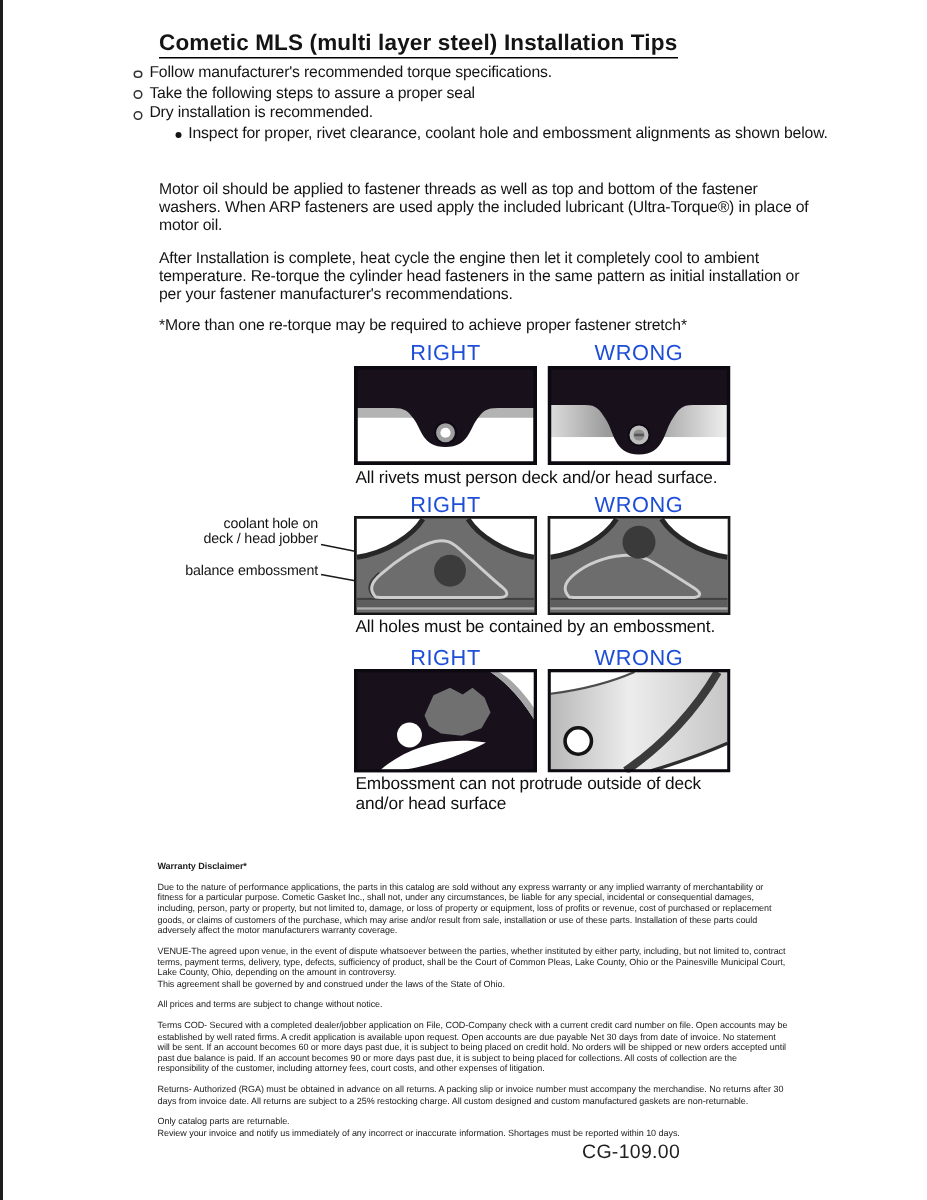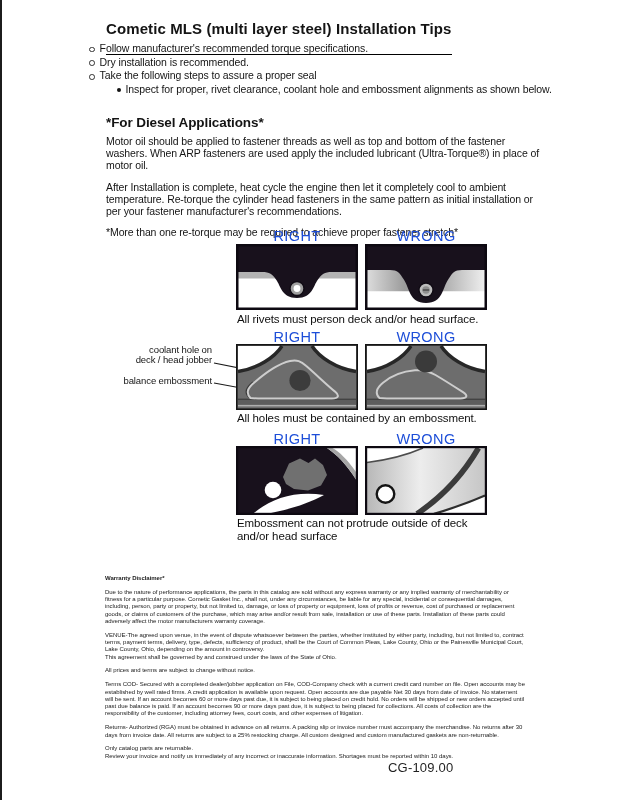--- a/index.html
+++ b/index.html
@@ -3,21 +3,21 @@
 <meta charset="utf-8">
 <style>
   html,body { margin:0; padding:0; background:#ffffff; }
   .page {
     position:relative; width:618px; height:800px; background:#ffffff;
     font-family:"Liberation Sans","DejaVu Sans",sans-serif; color:#141414; overflow:hidden;
   }
   .left-rule { position:absolute; left:0; top:0; width:2px; height:800px; background:#1c1c1c; }
 
   .title { position:absolute; left:106px; top:20px; margin:0; font-size:15px; font-weight:bold; letter-spacing:0.1px; }
-  .title .u { border-bottom:1.6px solid #000; padding-bottom:17px; display:inline-block; }
+  .title .u { border-bottom:1.6px solid #000; padding-bottom:1px; display:inline-block; }
 
   .tips { position:absolute; left:89px; top:42px; width:478px; }
   .tip-row { display:flex; align-items:flex-start; font-size:10.5px; line-height:13.7px; letter-spacing:-0.1px; }
   .tip-row.sub { margin-left:28px; }
   .marker-open { flex:0 0 auto; width:3.6px; height:3.6px; border:1px solid #333; border-radius:50%; margin:4.6px 5px 0 0; }
   .marker-solid { flex:0 0 auto; width:4px; height:4px; background:#141414; border-radius:50%; margin:4.8px 4.5px 0 0; }
 
   .diesel { position:absolute; left:106px; top:115px; width:436px; }
   .diesel h2 { margin:0; font-size:13.5px; letter-spacing:-0.1px; }
   .diesel p { margin:5px 0 0 0; font-size:10.5px; line-height:12.2px; letter-spacing:-0.1px; }
@@ -48,34 +48,33 @@
 
   <h1 class="title"><span class="u">Cometic MLS (multi layer steel) Installation Tips</span></h1>
 
   <div class="tips">
     <div class="tip-row">
       <span class="marker-open"></span>
       <span>Follow manufacturer's recommended torque specifications.</span>
     </div>
     <div class="tip-row">
       <span class="marker-open"></span>
-      <span>Dry installation is recommended.</span>
+      <span>Take the following steps to assure a proper seal</span>
     </div>
     <div class="tip-row">
       <span class="marker-open"></span>
-      <span>Take the following steps to assure a proper seal</span>
+      <span>Dry installation is recommended.</span>
     </div>
     <div class="tip-row sub">
       <span class="marker-solid"></span>
       <span>Inspect for proper, rivet clearance, coolant hole and embossment alignments as shown below.</span>
     </div>
   </div>
 
   <div class="diesel">
-    <h2>*For Diesel Applications*</h2>
     <p>Motor oil should be applied to fastener threads as well as top and bottom of the fastener washers. When ARP fasteners are used apply the included lubricant (Ultra-Torque®) in place of motor oil.</p>
     <p class="sp">After Installation is complete, heat cycle the engine then let it completely cool to ambient temperature. Re-torque the cylinder head fasteners in the same pattern as initial installation or per your fastener manufacturer's recommendations.</p>
     <p class="sp">*More than one re-torque may be required to achieve proper fastener stretch*</p>
   </div>
 
   <div class="figures">
 
     <div class="fig-label" style="left:236px; top:0;">RIGHT</div>
     <div class="fig-label" style="left:365px; top:0;">WRONG</div>
 

